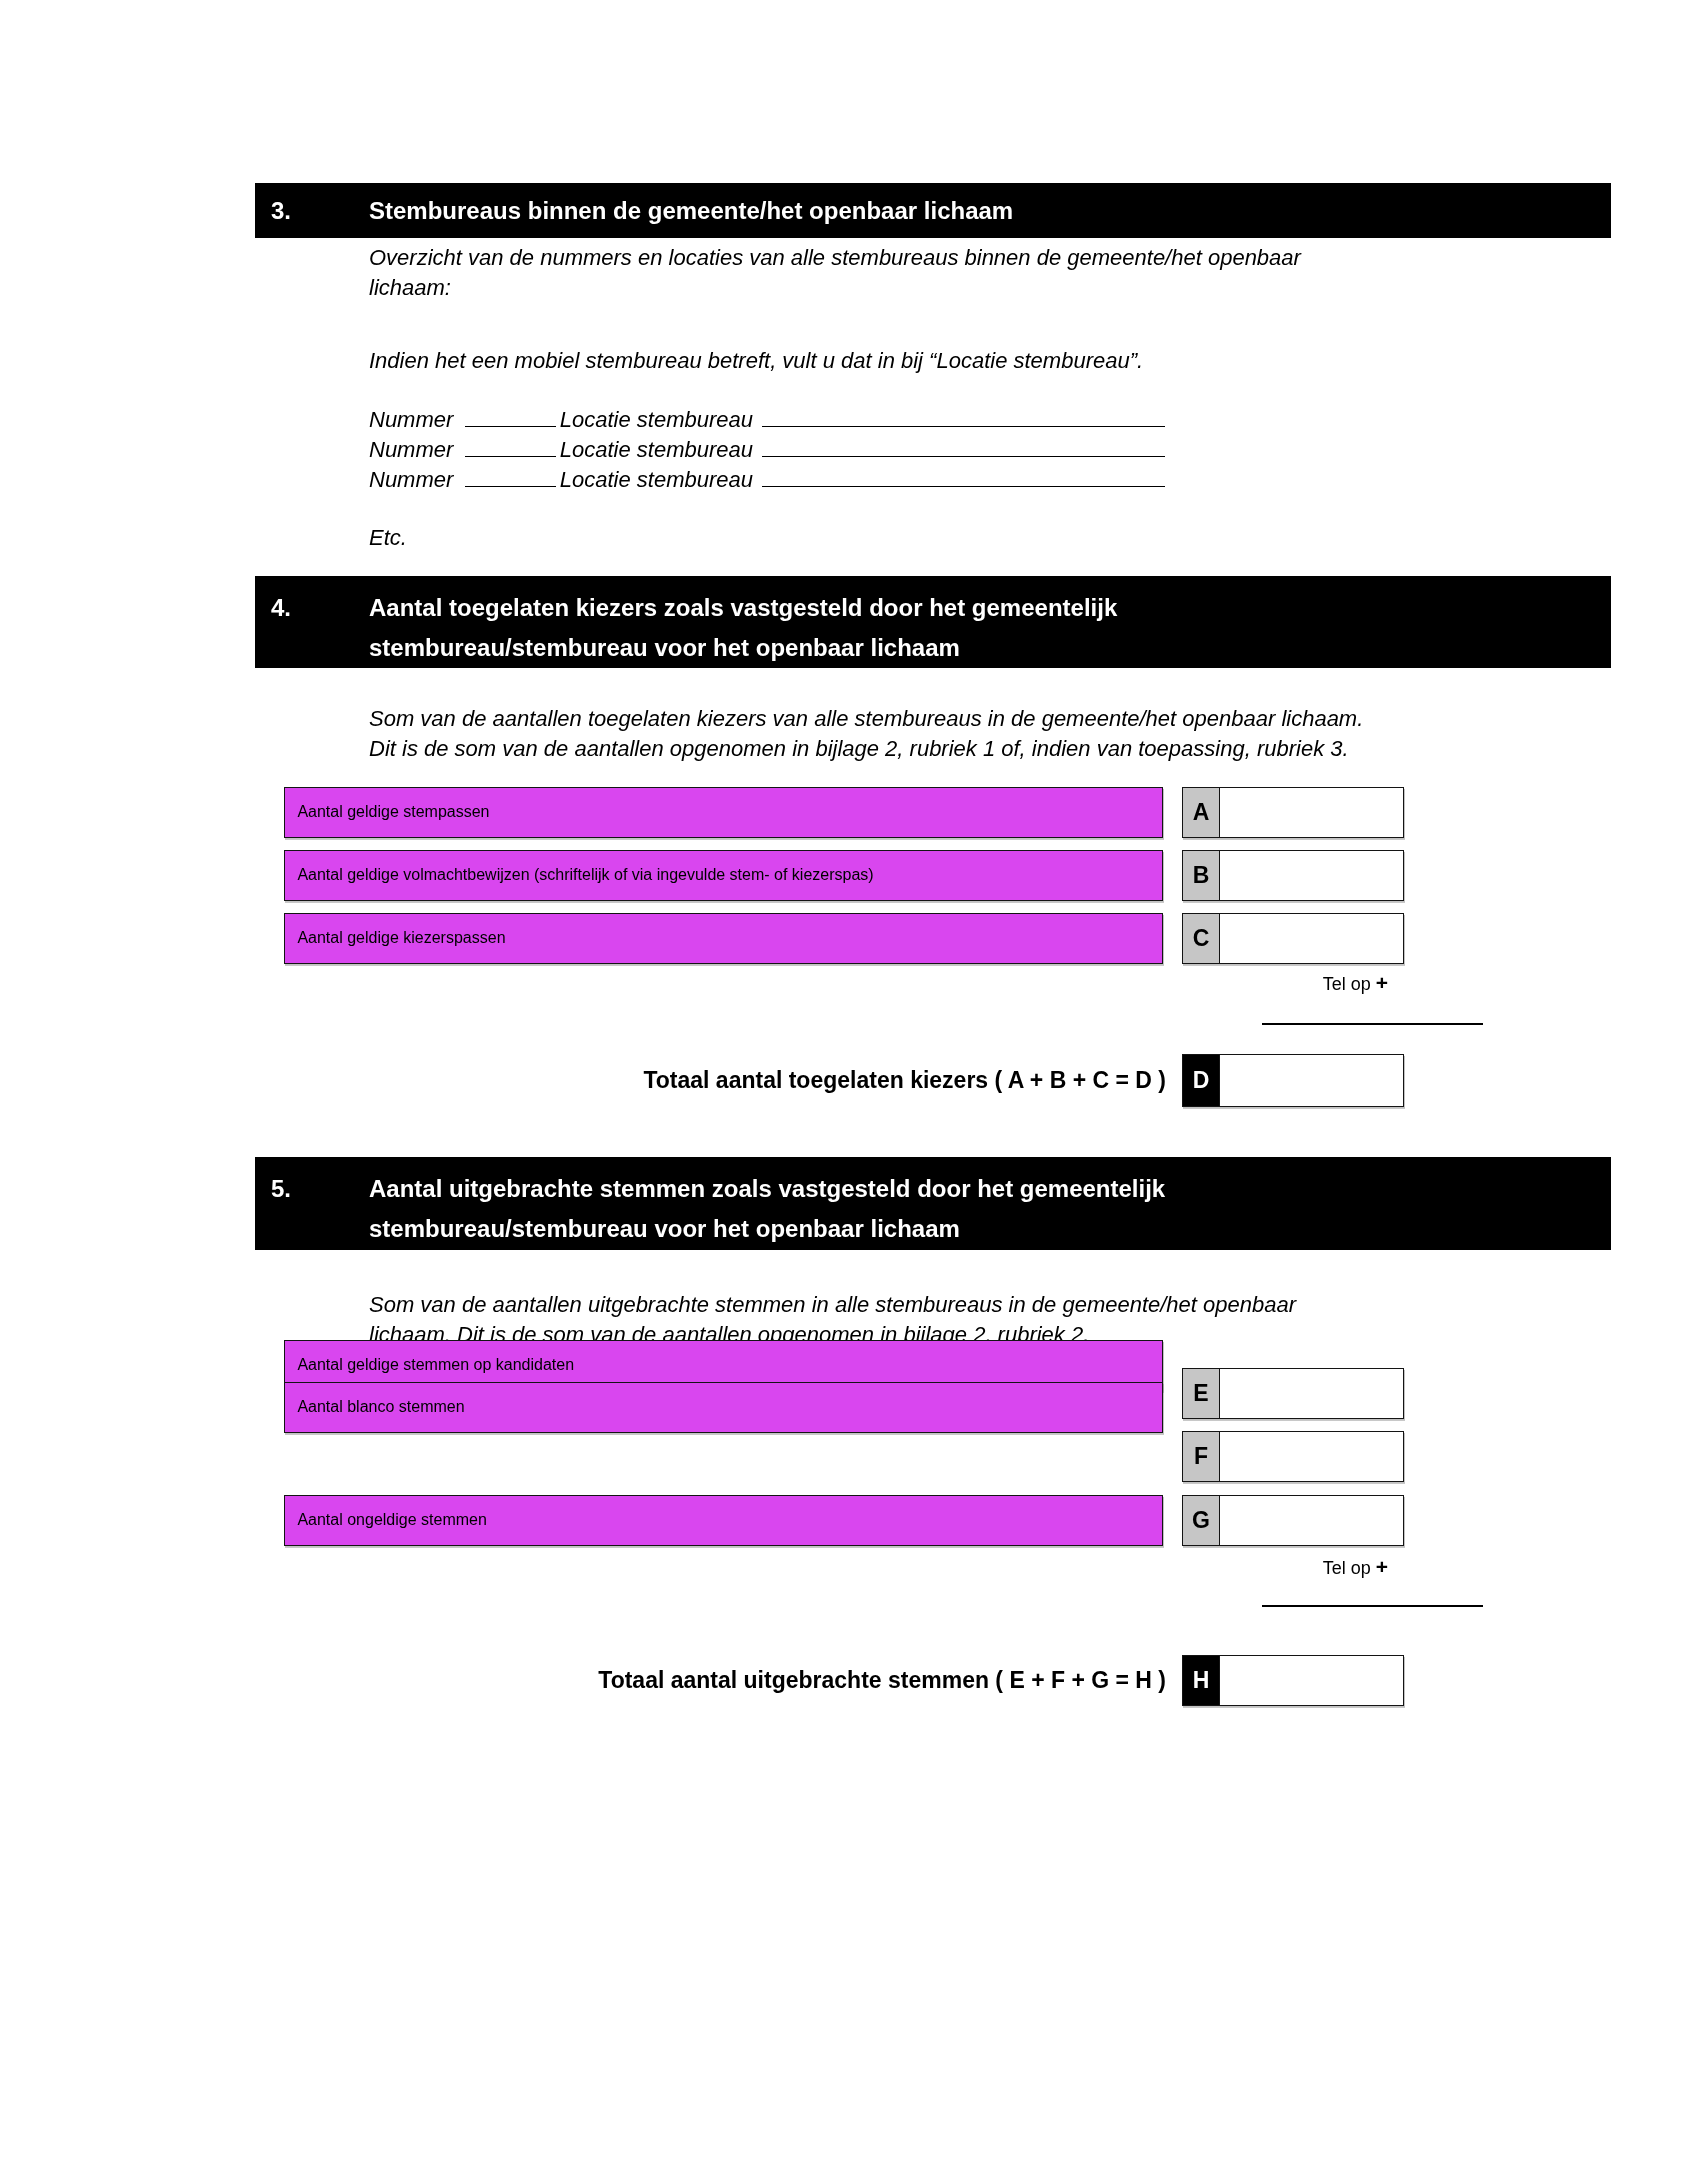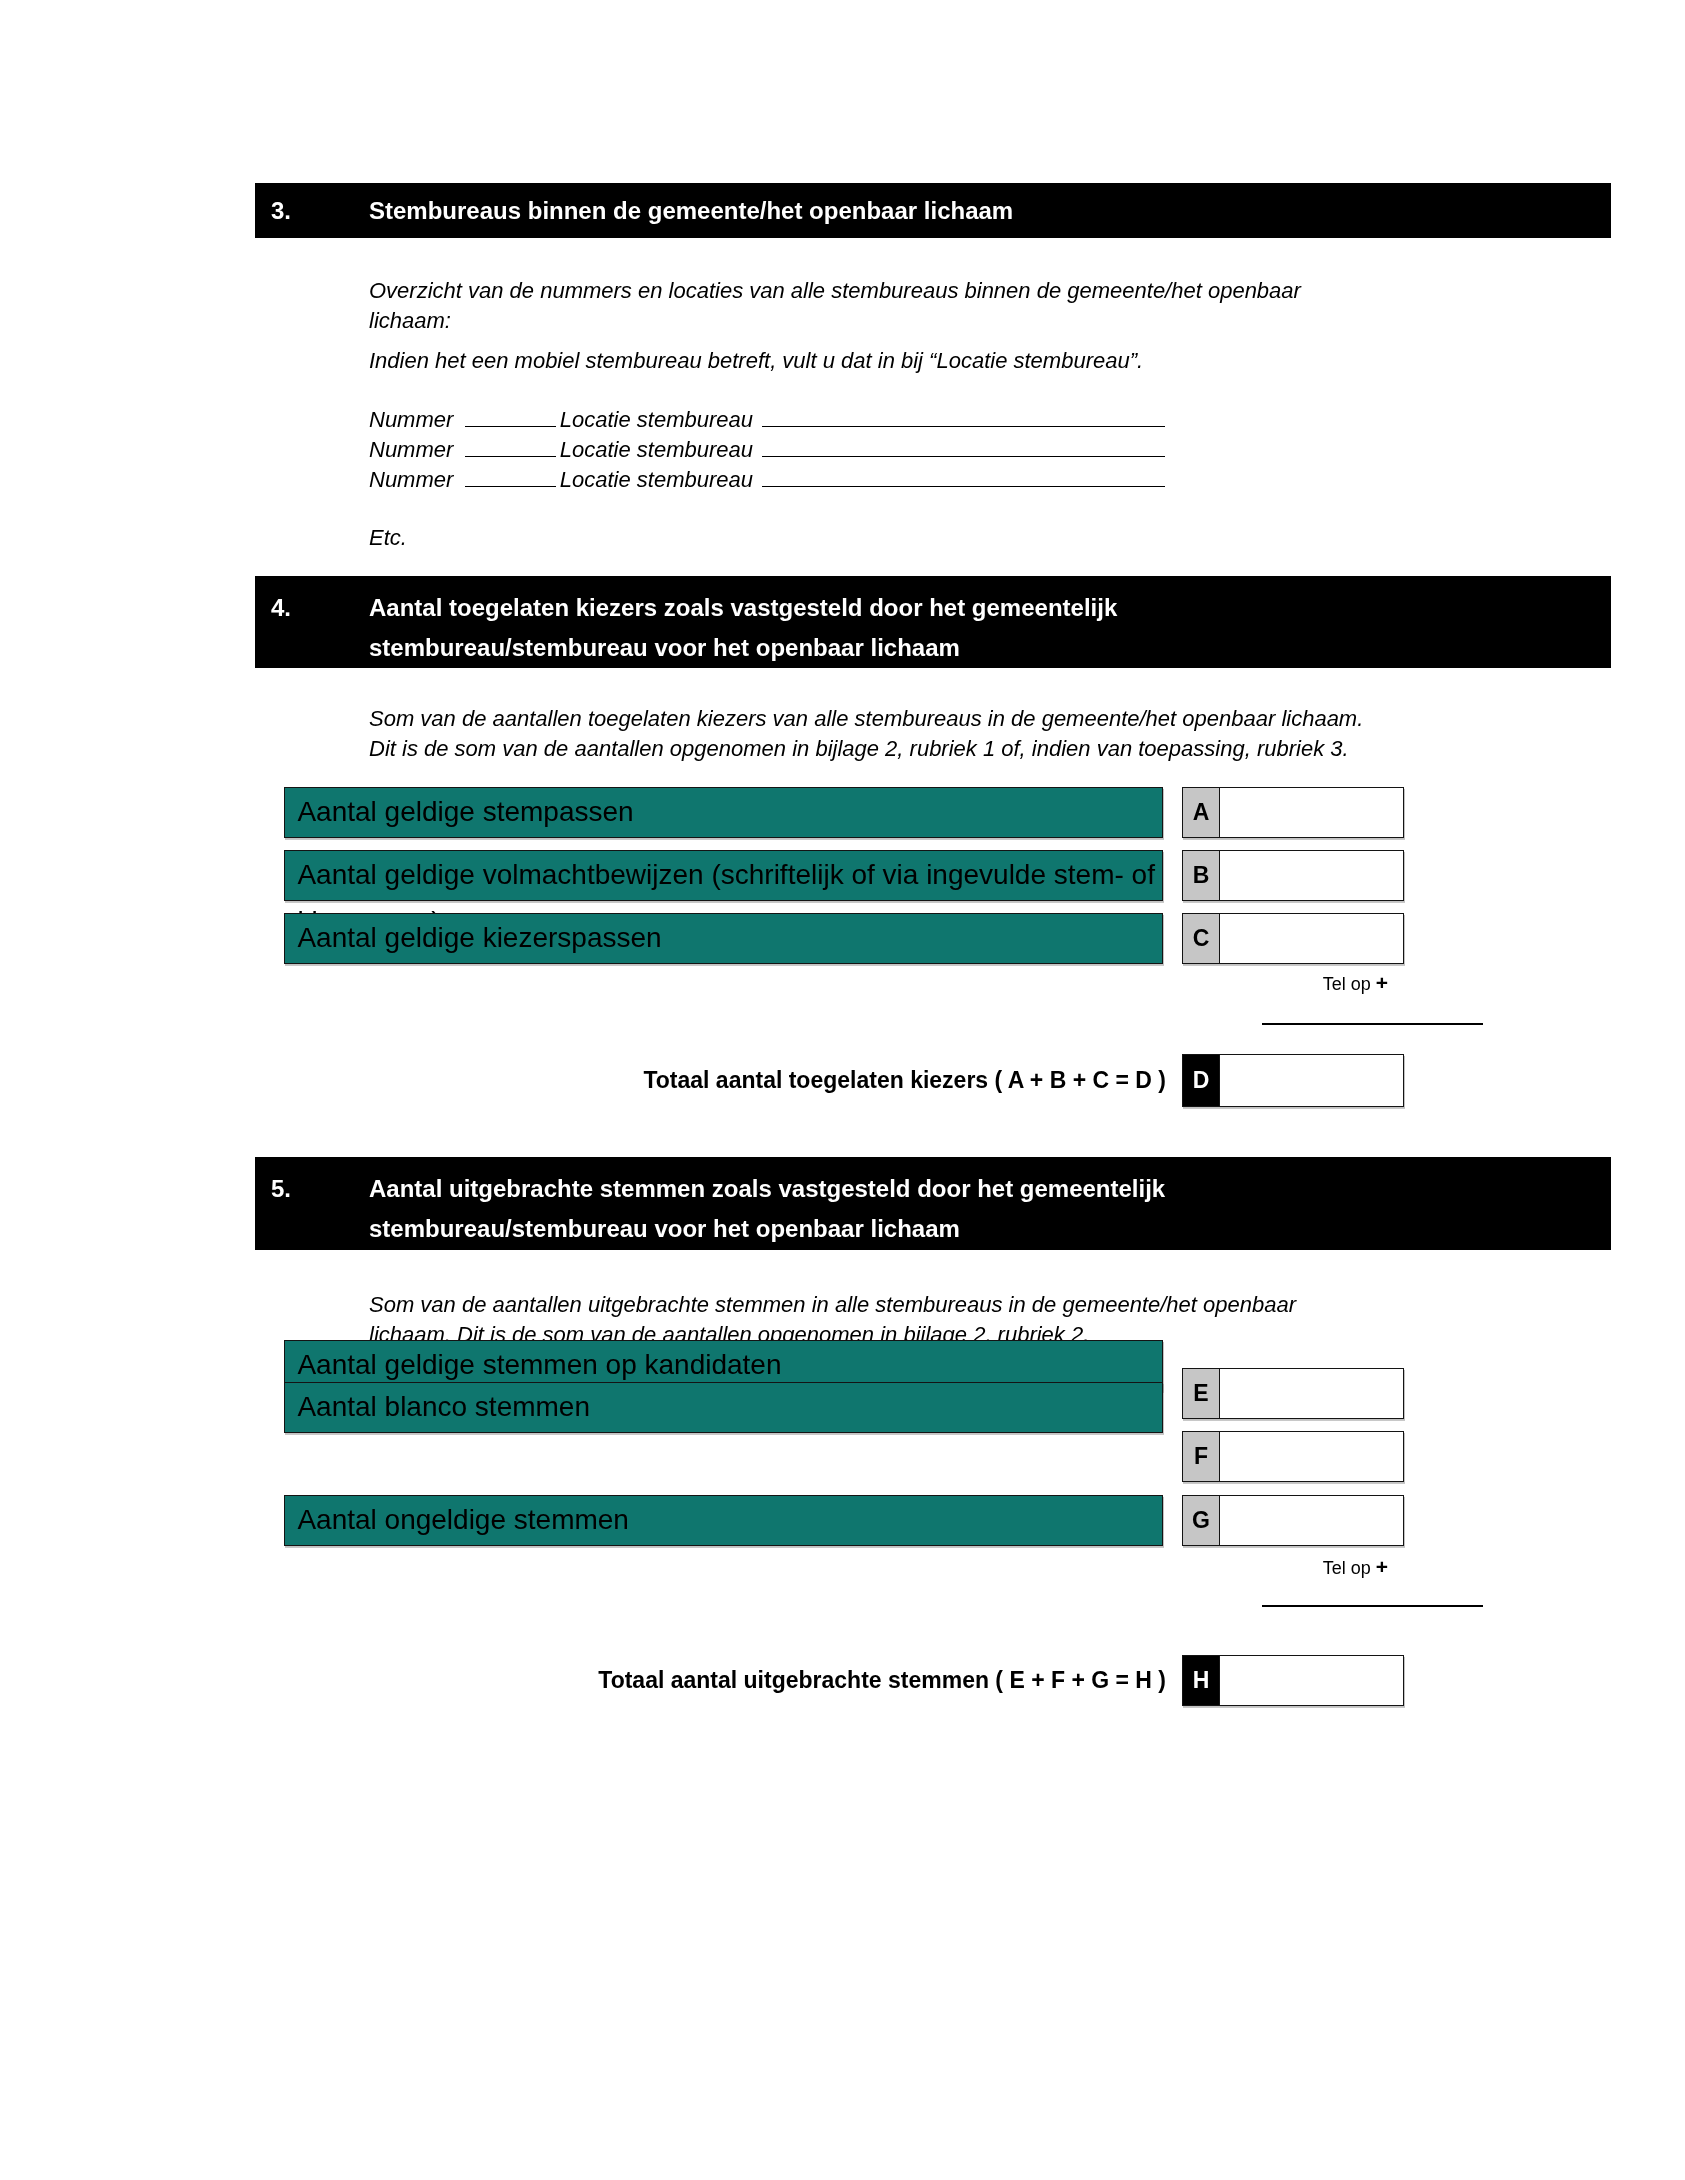--- a/index.html
+++ b/index.html
@@ -21,21 +21,21 @@
   .body-it{left:369px;font-style:italic;font-size:22px;line-height:30px;}
   
   .uline{display:inline-block;border-bottom:1.9px solid #000;height:1.9px;}
   .u-short{width:91px;margin-left:11.4px;}
   .u-long{width:403px;margin-left:9.5px;}
   .loc{margin-left:4px;}
   .num-row{height:30px;}
   
   .item-box{
     left:284px;width:879px;height:51px;border:1.9px solid #141414;box-sizing:border-box;
-    background:#0f766e;font-size:28px;line-height:47px;padding-left:12.4px;
+    background:#d946ef;font-size:16px;line-height:47px;padding-left:12.4px;
     box-shadow:1px 1.9px 0 rgba(120,120,120,.45);
   }
   
   .vbox{
     left:1182px;width:222px;height:51px;border:1.9px solid #141414;box-sizing:border-box;
     background:#fff;display:flex;box-shadow:1px 1.9px 0 rgba(120,120,120,.45);
   }
   .vcell{
     width:37px;border-right:1.9px solid #141414;background:#c6c6c6;box-sizing:border-box;
     display:flex;align-items:center;justify-content:center;font-weight:bold;font-size:23px;
@@ -50,21 +50,21 @@
   .total-label{left:380px;width:786px;text-align:right;font-weight:bold;font-size:23px;}
 </style>
 </head>
 <body>
 
 <div class="abs bar single" style="top:183px;">
   <span class="num">3.</span>
   <span class="bt">Stembureaus binnen de gemeente/het openbaar lichaam</span>
 </div>
 
-<div class="abs body-it" style="top:276px;">
+<div class="abs body-it" style="top:243px;">
   <div>Overzicht van de nummers en locaties van alle stembureaus binnen de gemeente/het openbaar</div>
   <div>lichaam:</div>
 </div>
 
 <div class="abs body-it" style="top:346px;">Indien het een mobiel stembureau betreft, vult u dat in bij “Locatie stembureau”.</div>
 
 <div class="abs body-it" style="top:405px;">
   <div class="num-row">
     <span>Nummer</span><span class="uline u-short"></span><span class="loc">Locatie stembureau</span><span class="uline u-long"></span>
   </div>

